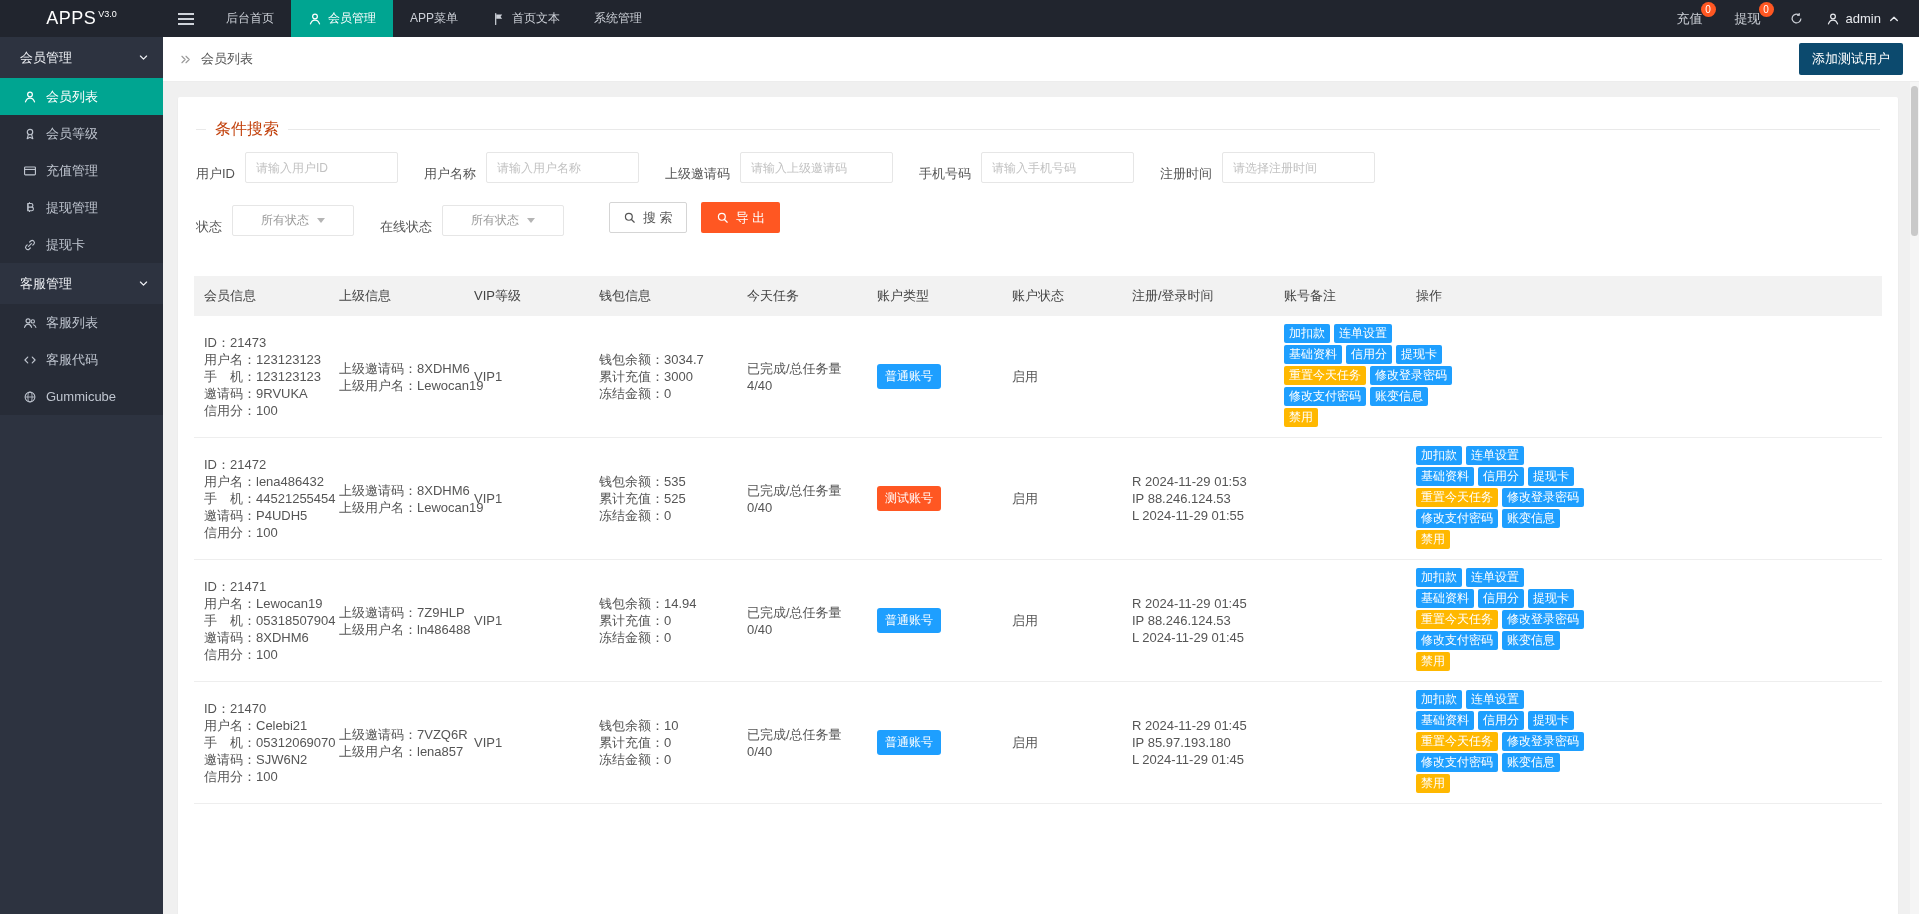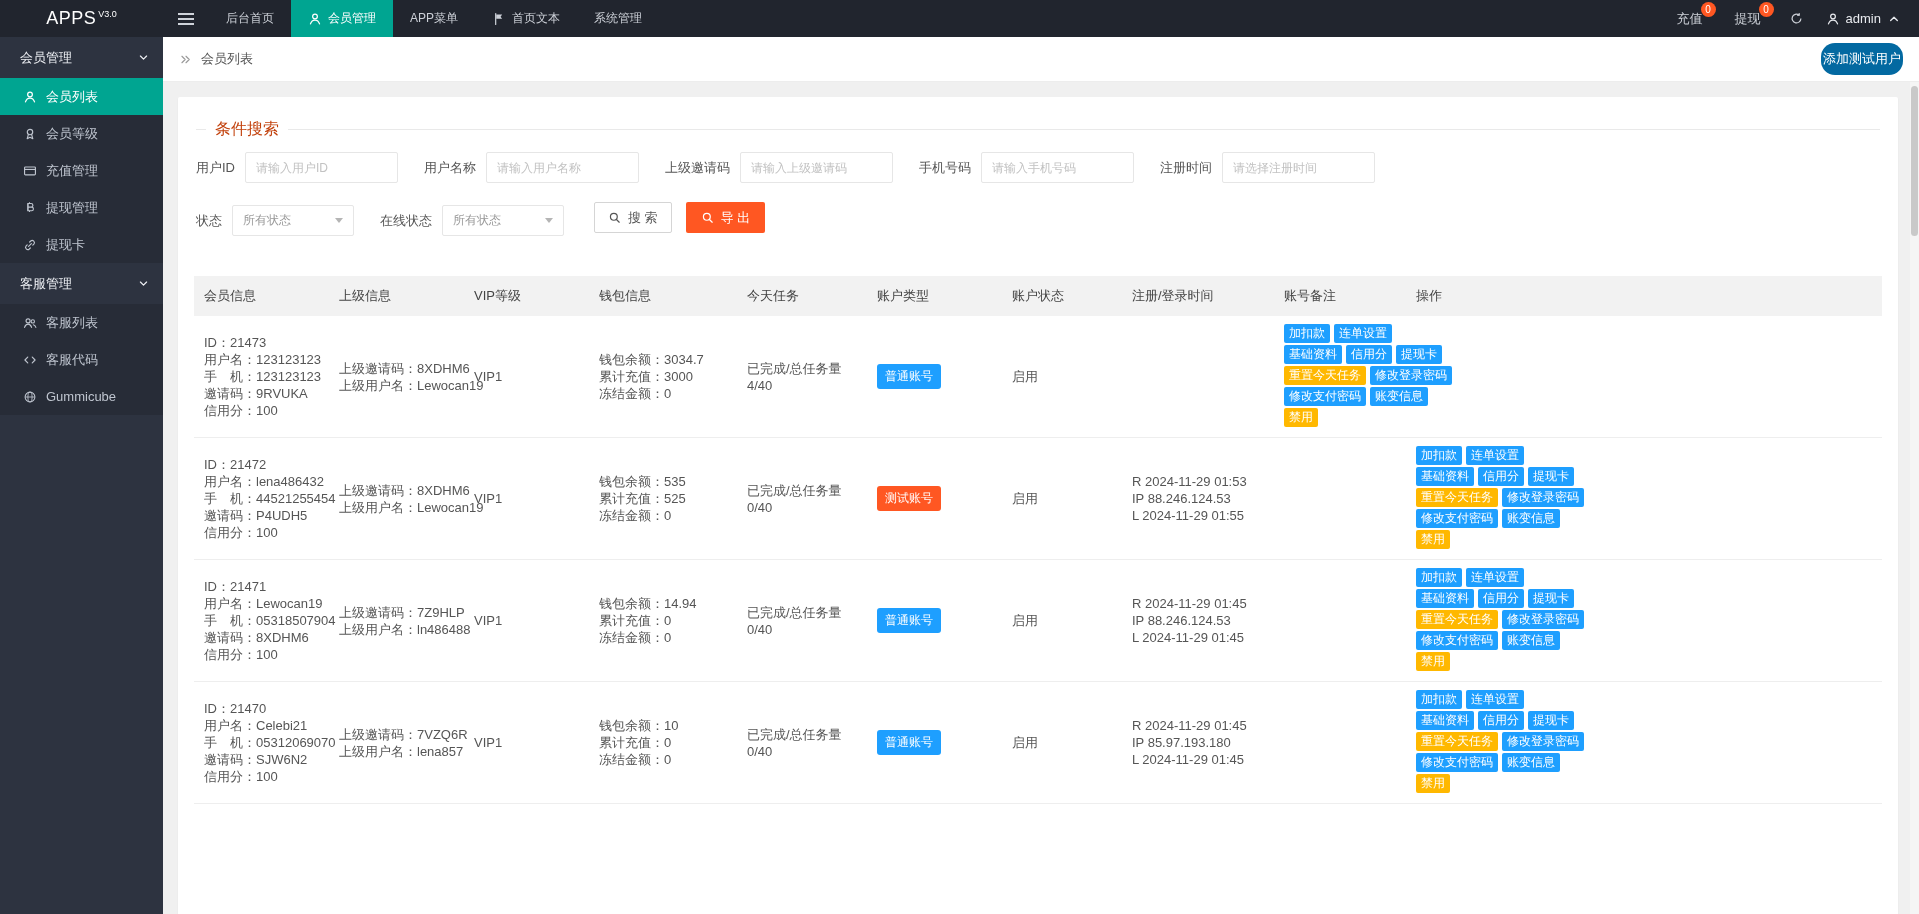--- a/index.html
+++ b/index.html
@@ -36,41 +36,41 @@
   .side-items{background:rgba(0,0,0,.13)}
   .side-item{height:37px;display:flex;align-items:center;gap:9px;padding-left:23px;color:#bfc5cf}
   .side-item.active{background:#00a591;color:#fff}
 
   
   .crumbbar{position:fixed;left:163px;top:37px;right:0;height:45px;background:#fff;display:flex;align-items:center;
     padding:0 16px;border-bottom:1px solid #ededed;z-index:10}
   .crumb-arrows{color:#9a9a9a;margin-right:9px;display:inline-flex}
   .crumb-arrows svg{width:13px;height:13px}
   .crumb-text{color:#555;font-size:13px}
-  .btn-add{margin-left:auto;background:#0369a1;color:#fff;border:none;border-radius:14px;height:32px;padding:0 2px;font-size:13px}
+  .btn-add{margin-left:auto;background:#0c4a6e;color:#fff;border:none;border-radius:2px;height:32px;padding:0 13px;font-size:13px}
 
   
   .content{position:fixed;left:163px;top:82px;right:9px;bottom:0;padding:15px 12px 0 15px;overflow:hidden}
   .card{background:#fff;border-radius:2px;box-shadow:0 1px 2px rgba(0,0,0,.06);padding:10px 16px 0;min-height:840px}
 
   .search-fieldset{border:none;border-top:1px solid #e9e9e9;margin:12px 2px 0}
   .search-fieldset legend{padding:0 9px;margin-left:10px;font-size:16px;color:#c2410c}
   .frow{display:flex;flex-wrap:wrap;margin-top:2px}
-  .fgroup{display:flex;align-items:center;margin:10px 26px 4px 0}
+  .fgroup{display:flex;align-items:flex-end;margin:10px 26px 4px 0}
   .flabel{font-size:13px;color:#555;margin-right:10px;white-space:nowrap}
   .finput{width:153px;height:31px;border:1px solid #e6e6e6;border-radius:2px;padding:0 10px;font-size:12px;color:#666;
     outline:none;background:#fff;cursor:text;font-family:inherit}
   .finput::placeholder{color:#c2c2c2}
   .frow2{display:flex;align-items:center;margin:8px 0 16px}
   .selects-wrap{display:flex}
   .fselect{width:122px;height:31px;border:1px solid #e6e6e6;border-radius:2px;background:#fff;display:flex;align-items:center;
-    justify-content:space-between;padding:0 10px;font-size:12px;color:#999}
+    justify-content:space-between;padding:0 28px;font-size:12px;color:#999}
   .sel-chev{width:0;height:0;border-left:4px solid transparent;border-right:4px solid transparent;border-top:5px solid #b5b5b5}
   .btn-search{display:inline-flex;align-items:center;gap:7px;height:31px;padding:0 13px;background:#fff;border:1px solid #d5d5d5;
-    border-radius:2px;font-size:13px;color:#555;margin-left:4px}
+    border-radius:2px;font-size:13px;color:#555;margin-left:19px}
   .btn-search svg{width:13px;height:13px}
   .btn-export{display:inline-flex;align-items:center;gap:7px;height:31px;padding:0 15px;background:#ff5722;border:none;
     border-radius:2px;font-size:13px;color:#fff;margin-left:14px}
   .btn-export svg{width:13px;height:13px}
 
   
   .tbl{margin-top:20px}
   .grid-cols{display:grid;grid-template-columns:135px 135px 125px 148px 130px 135px 120px 152px 132px minmax(170px,1fr)}
   .thead{background:#f2f2f2}
   .th{padding:11px 10px;font-size:13px;color:#444;white-space:nowrap}

